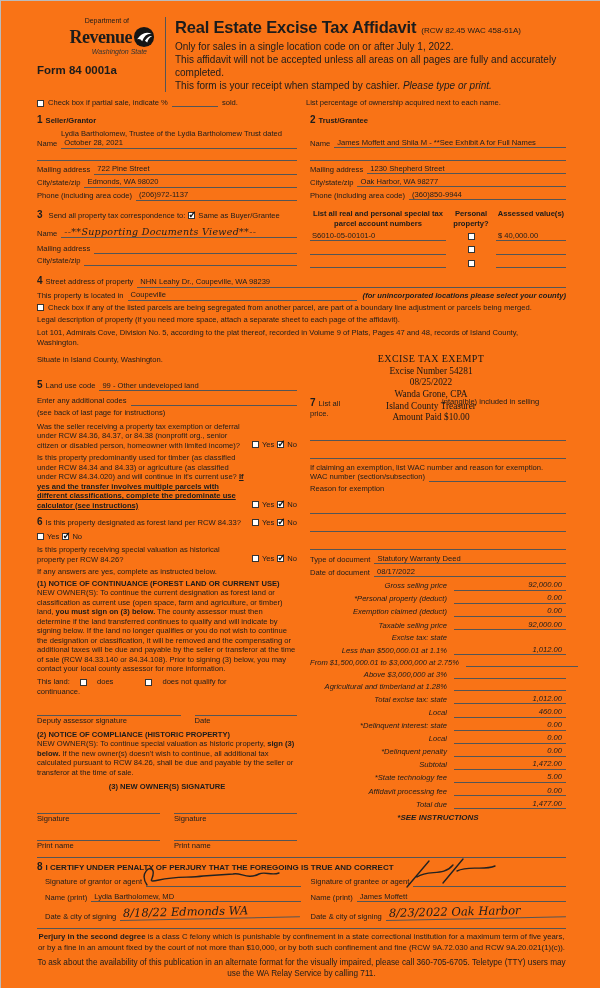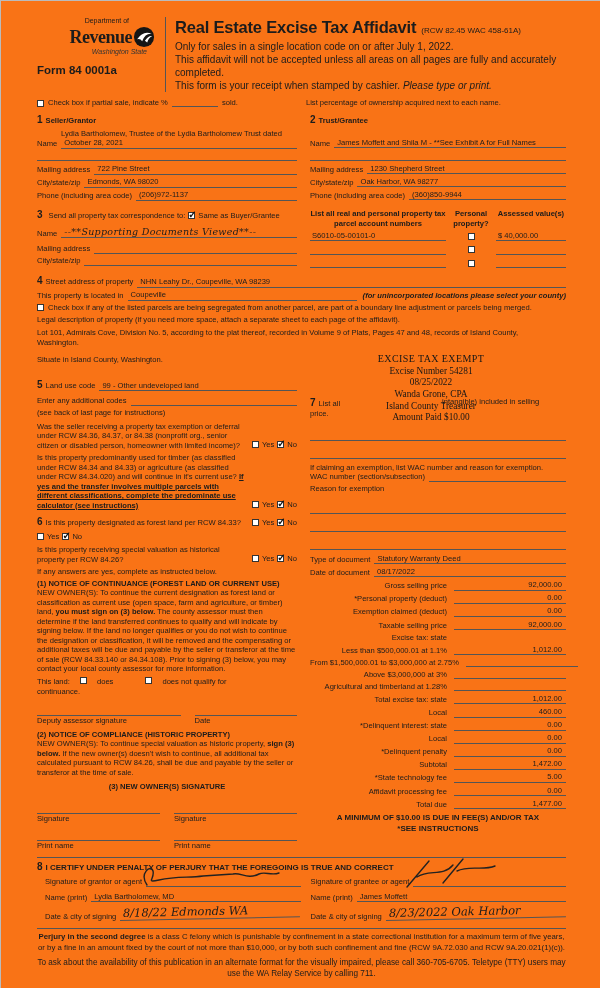--- a/index.html
+++ b/index.html
@@ -183,21 +183,21 @@
           <span class="lbl">Mailing address</span>
           <span class="fill"></span>
         </div>
       <div class="frow">
           <span class="lbl">City/state/zip</span>
           <span class="fill"></span>
         </div>
     </div>
     <div class="colR">
       <div class="pt-head">
-        <div class="pt-c1">List all real and personal property tax parcel account numbers</div>
+        <div class="pt-c1">List all real and personal special tax parcel account numbers</div>
         <div class="pt-c2">Personal property?</div>
         <div class="pt-c3">Assessed value(s)</div>
       </div>
       <div class="pt-row">
         <span class="p1">S6010-05-00101-0</span>
         <span class="p2"><span class="cb"></span></span>
         <span class="p3">$ 40,000.00</span>
       </div>
       <div class="pt-row">
         <span class="p1"></span>
@@ -298,21 +298,21 @@
             <span class="yn">
                 <span class="cb"></span>
                 <span>Yes</span>
                 <span class="cb ck"></span>
                 <span>No</span>
               </span>
           </div>
           <div style="margin-top:3px;">If any answers are yes, complete as instructed below.</div>
           <div class="bold" style="margin-top:2px;">(1) NOTICE OF CONTINUANCE (FOREST LAND OR CURRENT USE)</div>
           <div><span>NEW OWNER(S): To continue the current designation as forest land or classification as current use (open space, farm and agriculture, or timber) land, </span><span class="bold">you must sign on (3) below.</span><span> The county assessor must then determine if the land transferred continues to qualify and will indicate by signing below. If the land no longer qualifies or you do not wish to continue the designation or classification, it will be removed and the compensating or additional taxes will be due and payable by the seller or transferor at the time of sale (RCW 84.33.140 or 84.34.108). Prior to signing (3) below, you may contact your local county assessor for more information.</span></div>
-          <div style="display:flex; gap:10px; margin-top:4px;">
+          <div style="display:flex; gap:10px; align-items:center; margin-top:4px;">
             <span>This land:</span>
             <span class="cb"></span>
             <span>does</span>
             <span class="cb" style="margin-left:22px;"></span>
             <span>does not qualify for</span>
           </div>
           <div>continuance.</div>
           <div class="under-label" style="margin-top:10px;">
             <div style="flex:1.4;">
                 <div class="ul-line"></div>
@@ -374,21 +374,21 @@
           <div class="frow">
               <span class="lbl">Type of document</span>
               <span class="fill">Statutory Warranty Deed</span>
             </div>
           <div class="frow">
               <span class="lbl">Date of document</span>
               <span class="fill">08/17/2022</span>
             </div>
         </div>
 
-        <div style="margin-top:3px;">
+        <div style="margin-top:3px;font-style:italic;">
           <div class="taxrow">
               <span class="taxlbl">Gross selling price</span>
               <span class="taxval">92,000.00</span>
             </div>
           <div class="taxrow">
               <span class="taxlbl">*Personal property (deduct)</span>
               <span class="taxval">0.00</span>
             </div>
           <div class="taxrow">
               <span class="taxlbl">Exemption claimed (deduct)</span>
@@ -448,21 +448,20 @@
             </div>
           <div class="taxrow">
               <span class="taxlbl">Affidavit processing fee</span>
               <span class="taxval">0.00</span>
             </div>
           <div class="taxrow">
               <span class="taxlbl">Total due</span>
               <span class="taxval">1,477.00</span>
             </div>
           <div class="minimum">
-            <div>A MINIMUM OF $10.00 IS DUE IN FEE(S) AND/OR TAX</div>
             <div>*SEE INSTRUCTIONS</div>
           </div>
         </div>
       </div>
     </div>
   </div>
 
   <div class="hr" style="margin-top:6px;"></div>
   <div>
     <div><span class="secnum">8</span><span class="bold" style="font-size:8px;">I CERTIFY UNDER PENALTY OF PERJURY THAT THE FOREGOING IS TRUE AND CORRECT</span></div>

